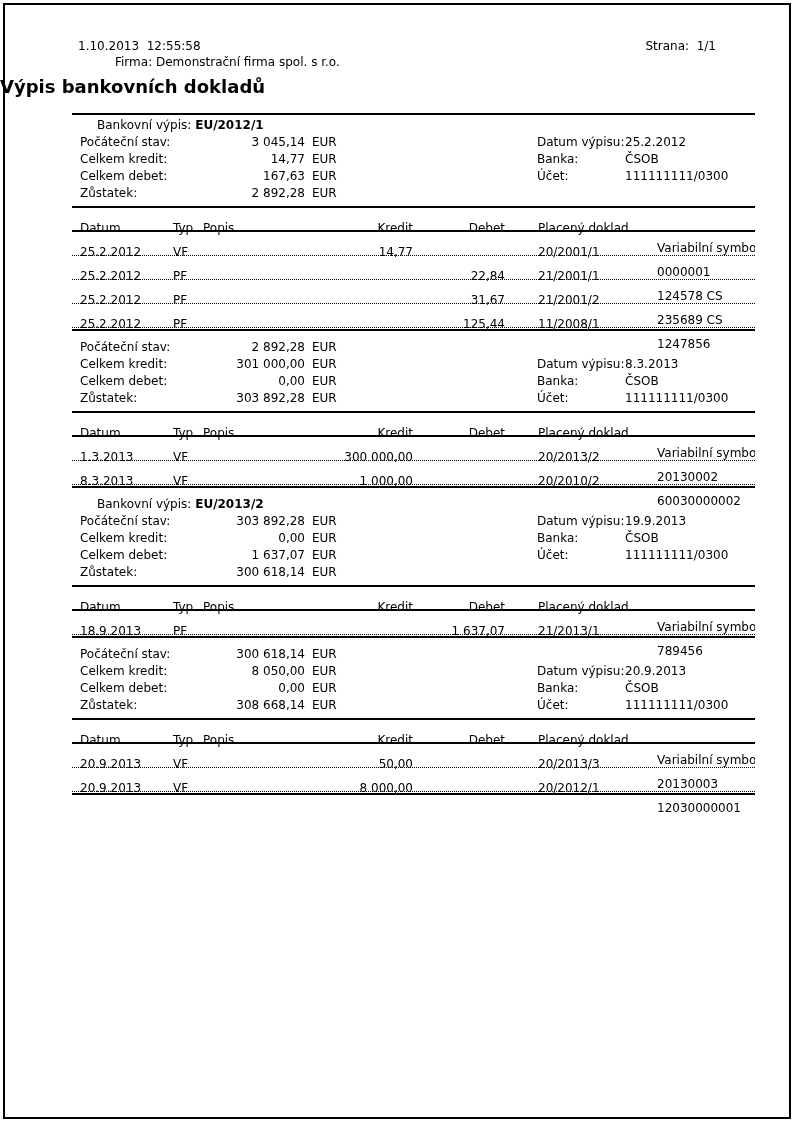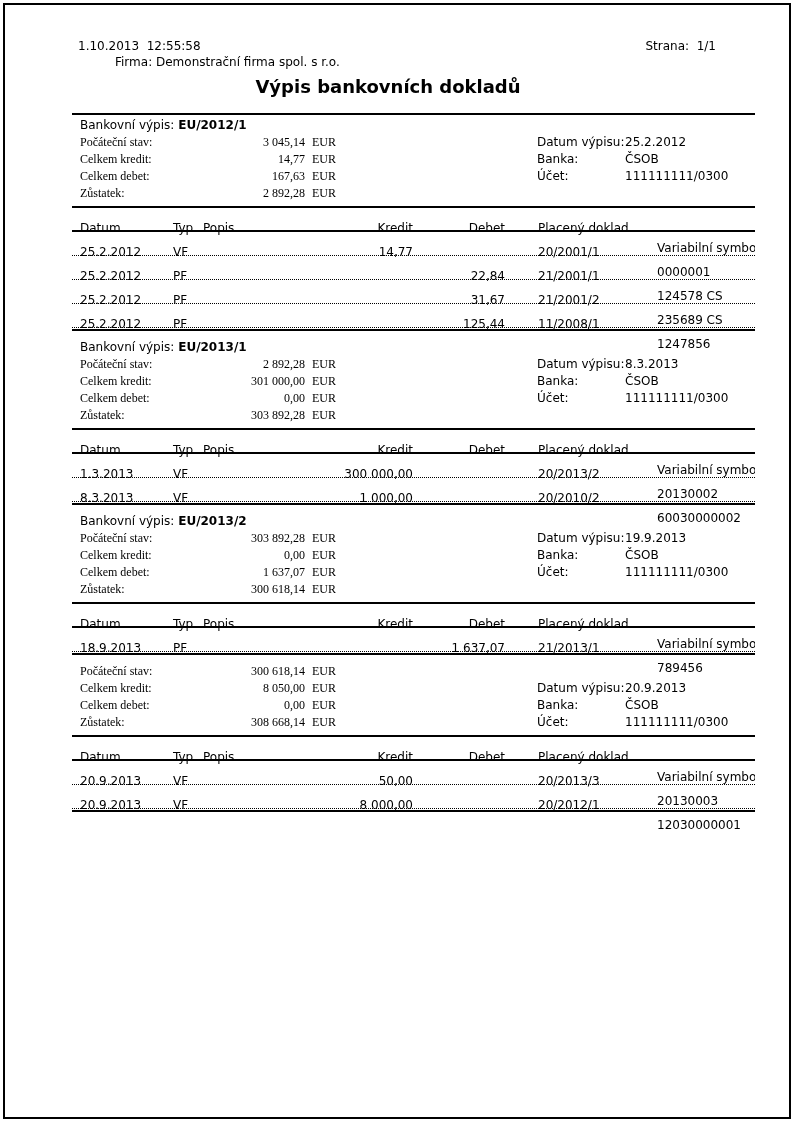--- a/index.html
+++ b/index.html
@@ -15,32 +15,32 @@
     position: absolute;
     left: 3px; top: 3px; right: 3px; bottom: 3px;
     border: 2px solid #000;
     pointer-events: none;
   }
   .hdr-datetime { position: absolute; left: 78px; top: 39px; white-space: pre; }
   .hdr-firm     { position: absolute; left: 78px; top: 55px; white-space: pre; margin-left: 37px; }
   .hdr-page     { position: absolute; right: 78px; top: 39px; white-space: pre; }
   .title {
     position: absolute; left: 0; top: 76px; width: 776px;
-    text-align: center; font-size: 18px; font-weight: bold;
+    text-align: left; font-size: 18px; font-weight: bold;
   }
   .report { position: absolute; left: 72px; top: 113px; width: 683px; }
 
   .section { margin-top: 6px; }
   .section:first-child { margin-top: 0; border-top: 2px solid #000; }
 
   .info { position: relative; padding: 2px 0 0 8px; }
-  .info-line { height: 17px; line-height: 17px; white-space: pre; }
+  .info-line { height: 17px; line-height: 17px; white-space: pre; margin-left: 17px; }
   .stmt-no { font-weight: bold; }
   .info-left { display: grid; grid-template-columns: 135px 90px auto; }
-  .info-left > div { height: 17px; line-height: 17px; font-family: Liberation Serif, serif; }
+  .info-left > div { height: 17px; line-height: 17px; }
   .il-val { text-align: right; }
   .il-eur { padding-left: 7px; }
   .info-right {
     position: absolute; left: 465px; top: 19px;
     display: grid; grid-template-columns: 88px auto;
   }
   .info-right > div { height: 17px; line-height: 17px; white-space: nowrap; }
 
   .tbl { margin-top: 4px; border-top: 2px solid #000; border-bottom: 2px solid #000; padding-bottom: 1px; }
   .tbl-header, .tbl-row {
@@ -137,21 +137,20 @@
         <div class="c-kredit"></div>
         <div class="c-debet">125,44</div>
         <div class="c-placeny">11/2008/1</div>
         <div class="c-vs">1247856</div>
       </div>
     </div>
   </div>
 
   <div class="section">
     <div class="info">
-      <div class="info-line"><span>Bankovní výpis: </span><span class="stmt-no">EU/2013/1</span></div>
       <div class="info-left">
         <div>Počáteční stav:</div>
         <div class="il-val">2 892,28</div>
         <div class="il-eur">EUR</div>
         <div>Celkem kredit:</div>
         <div class="il-val">301 000,00</div>
         <div class="il-eur">EUR</div>
         <div>Celkem debet:</div>
         <div class="il-val">0,00</div>
         <div class="il-eur">EUR</div>

